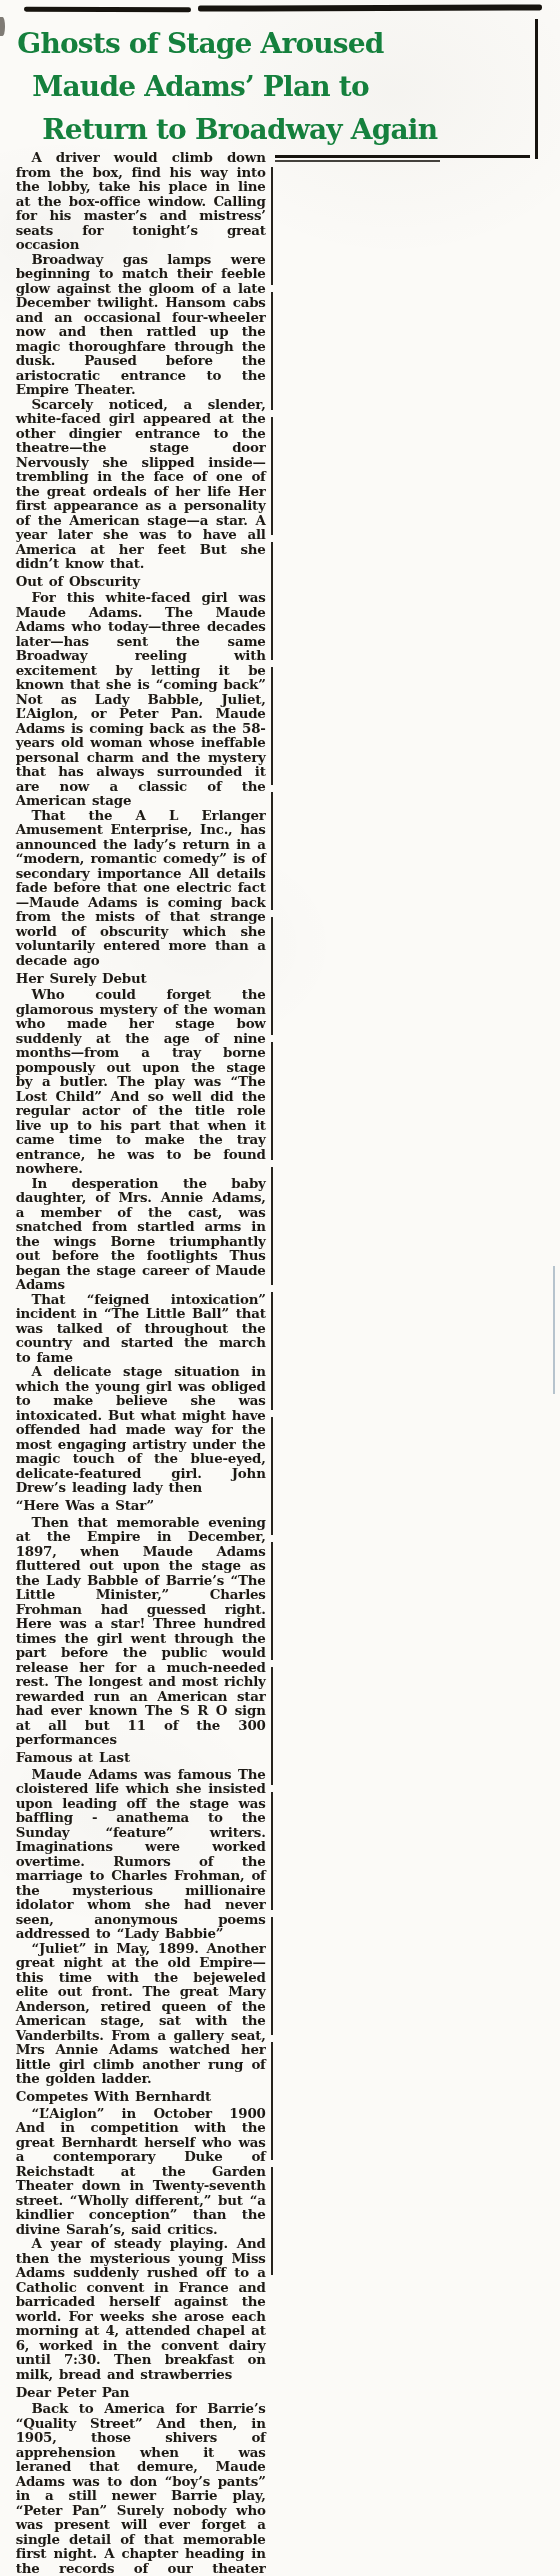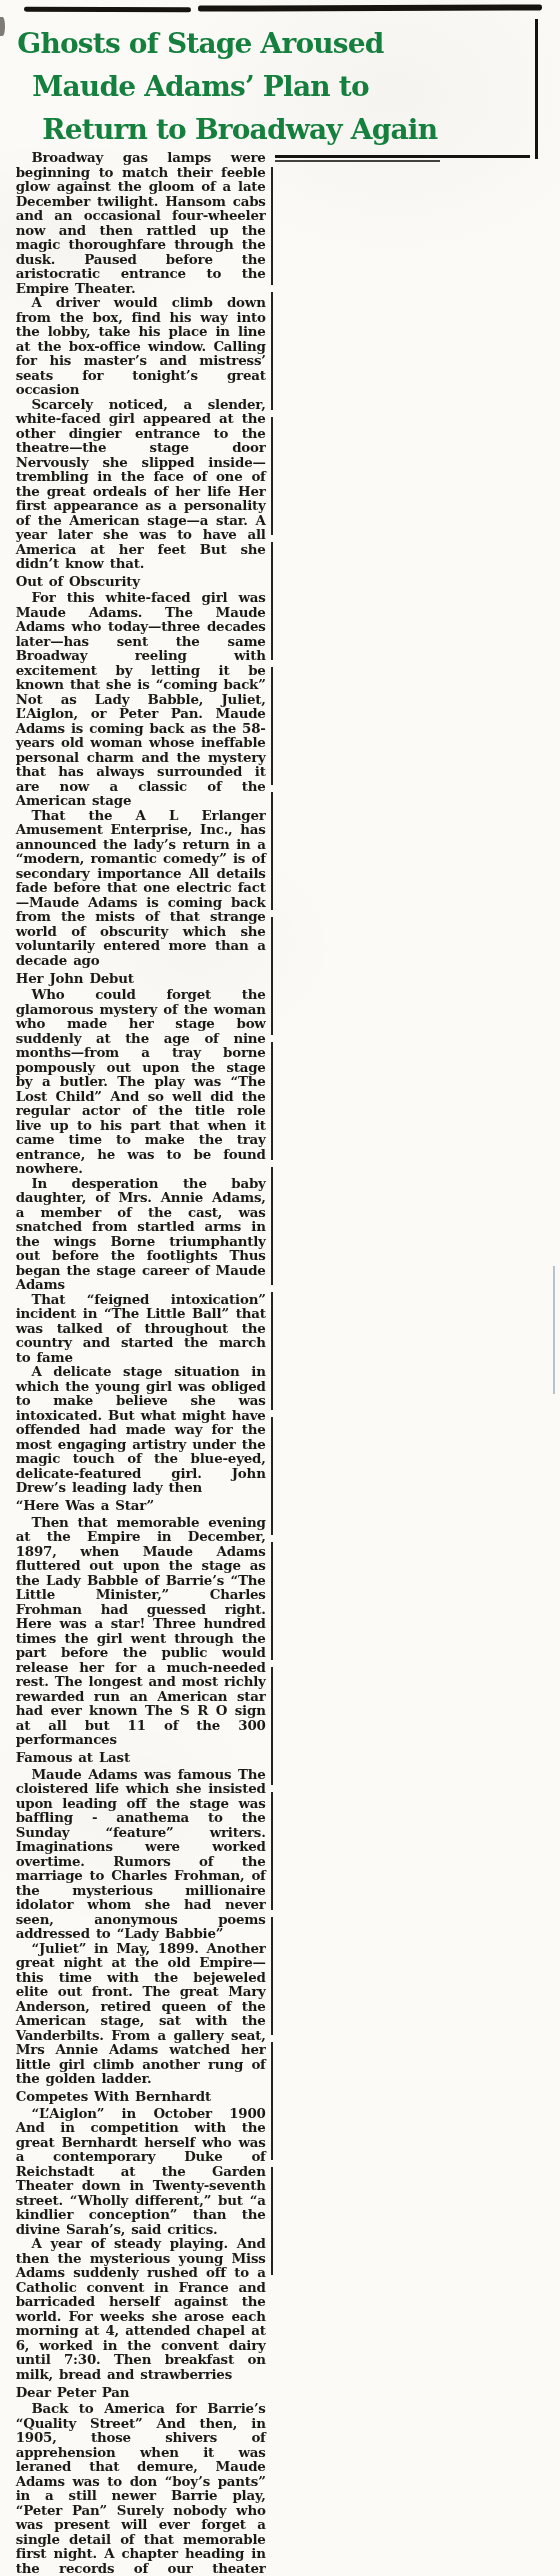--- a/index.html
+++ b/index.html
@@ -67,27 +67,27 @@
 <div class="scan-artifact-line"></div>
 <div class="edge-smudge"></div>
 
 <div class="headline">
   <div class="hl1">Ghosts of Stage Aroused</div>
   <div class="hl2">Maude Adams’ Plan to</div>
   <div class="hl3">Return to Broadway Again</div>
 </div>
 
 <div class="column" id="article-body">
+    <p>A driver would climb down from the box, find his way into the lobby, take his place in line at the box-office window. Calling for his master’s and mistress’ seats for tonight’s great occasion</p>
     <p>Broadway gas lamps were beginning to match their feeble glow against the gloom of a late December twilight. Hansom cabs and an occasional four-wheeler now and then rattled up the magic thoroughfare through the dusk. Paused before the aristocratic entrance to the Empire Theater.</p>
-    <p>A driver would climb down from the box, find his way into the lobby, take his place in line at the box-office window. Calling for his master’s and mistress’ seats for tonight’s great occasion</p>
     <p>Scarcely noticed, a slender, white-faced girl appeared at the other dingier entrance to the theatre—the stage door Nervously she slipped inside—trembling in the face of one of the great ordeals of her life Her first appearance as a personality of the American stage—a star. A year later she was to have all America at her feet But she didn’t know that.</p>
     <div class="subhead">Out of Obscurity</div>
     <p>For this white-faced girl was Maude Adams. The Maude Adams who today—three decades later—has sent the same Broadway reeling with excitement by letting it be known that she is “coming back” Not as Lady Babble, Juliet, L’Aiglon, or Peter Pan. Maude Adams is coming back as the 58-years old woman whose ineffable personal charm and the mystery that has always surrounded it are now a classic of the American stage</p>
     <p>That the A L Erlanger Amusement Enterprise, Inc., has announced the lady’s return in a “modern, romantic comedy” is of secondary importance All details fade before that one electric fact—Maude Adams is coming back from the mists of that strange world of obscurity which she voluntarily entered more than a decade ago</p>
-    <div class="subhead">Her John Debut</div>
+    <div class="subhead">Her Surely Debut</div>
     <p>Who could forget the glamorous mystery of the woman who made her stage bow suddenly at the age of nine months—from a tray borne pompously out upon the stage by a butler. The play was “The Lost Child” And so well did the regular actor of the title role live up to his part that when it came time to make the tray entrance, he was to be found nowhere.</p>
     <p>In desperation the baby daughter, of Mrs. Annie Adams, a member of the cast, was snatched from startled arms in the wings Borne triumphantly out before the footlights Thus began the stage career of Maude Adams</p>
     <p>That “feigned intoxication” incident in “The Little Ball” that was talked of throughout the country and started the march to fame</p>
     <p>A delicate stage situation in which the young girl was obliged to make believe she was intoxicated. But what might have offended had made way for the most engaging artistry under the magic touch of the blue-eyed, delicate-featured girl. John Drew’s leading lady then</p>
     <div class="subhead">“Here Was a Star”</div>
     <p>Then that memorable evening at the Empire in December, 1897, when Maude Adams fluttered out upon the stage as the Lady Babble of Barrie’s “The Little Minister,” Charles Frohman had guessed right. Here was a star! Three hundred times the girl went through the part before the public would release her for a much-needed rest. The longest and most richly rewarded run an American star had ever known The S R O sign at all but 11 of the 300 performances</p>
     <div class="subhead">Famous at Last</div>
     <p>Maude Adams was famous The cloistered life which she insisted upon leading off the stage was baffling - anathema to the Sunday “feature” writers. Imaginations were worked overtime. Rumors of the marriage to Charles Frohman, of the mysterious millionaire idolator whom she had never seen, anonymous poems addressed to “Lady Babbie”</p>
     <p>“Juliet” in May, 1899. Another great night at the old Empire—this time with the bejeweled elite out front. The great Mary Anderson, retired queen of the American stage, sat with the Vanderbilts. From a gallery seat, Mrs Annie Adams watched her little girl climb another rung of the golden ladder.</p>
     <div class="subhead">Competes With Bernhardt</div>

